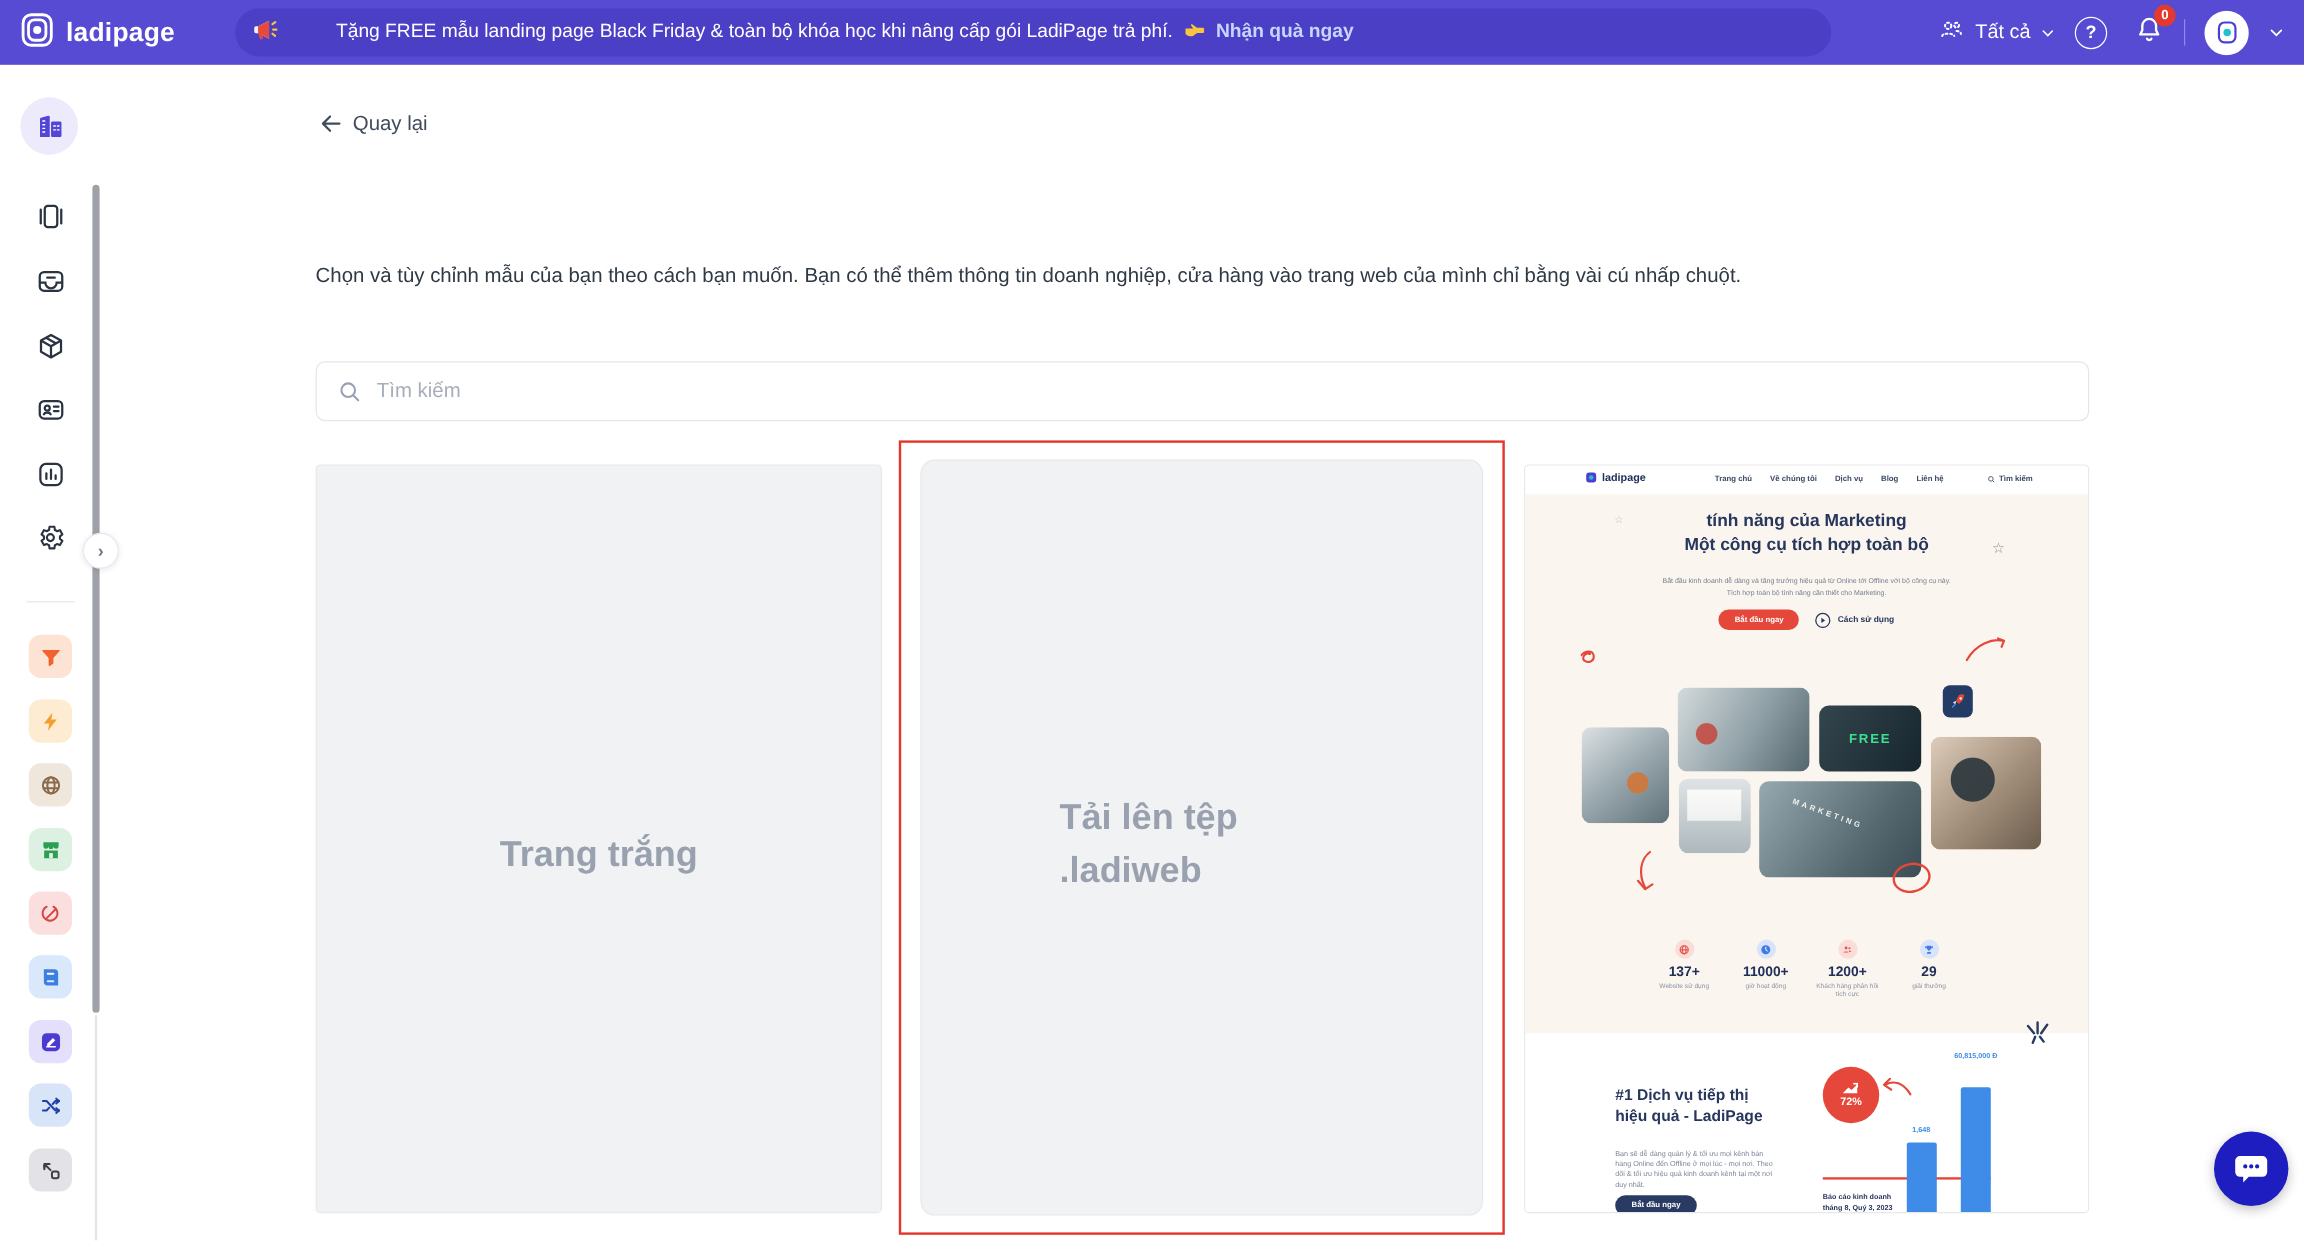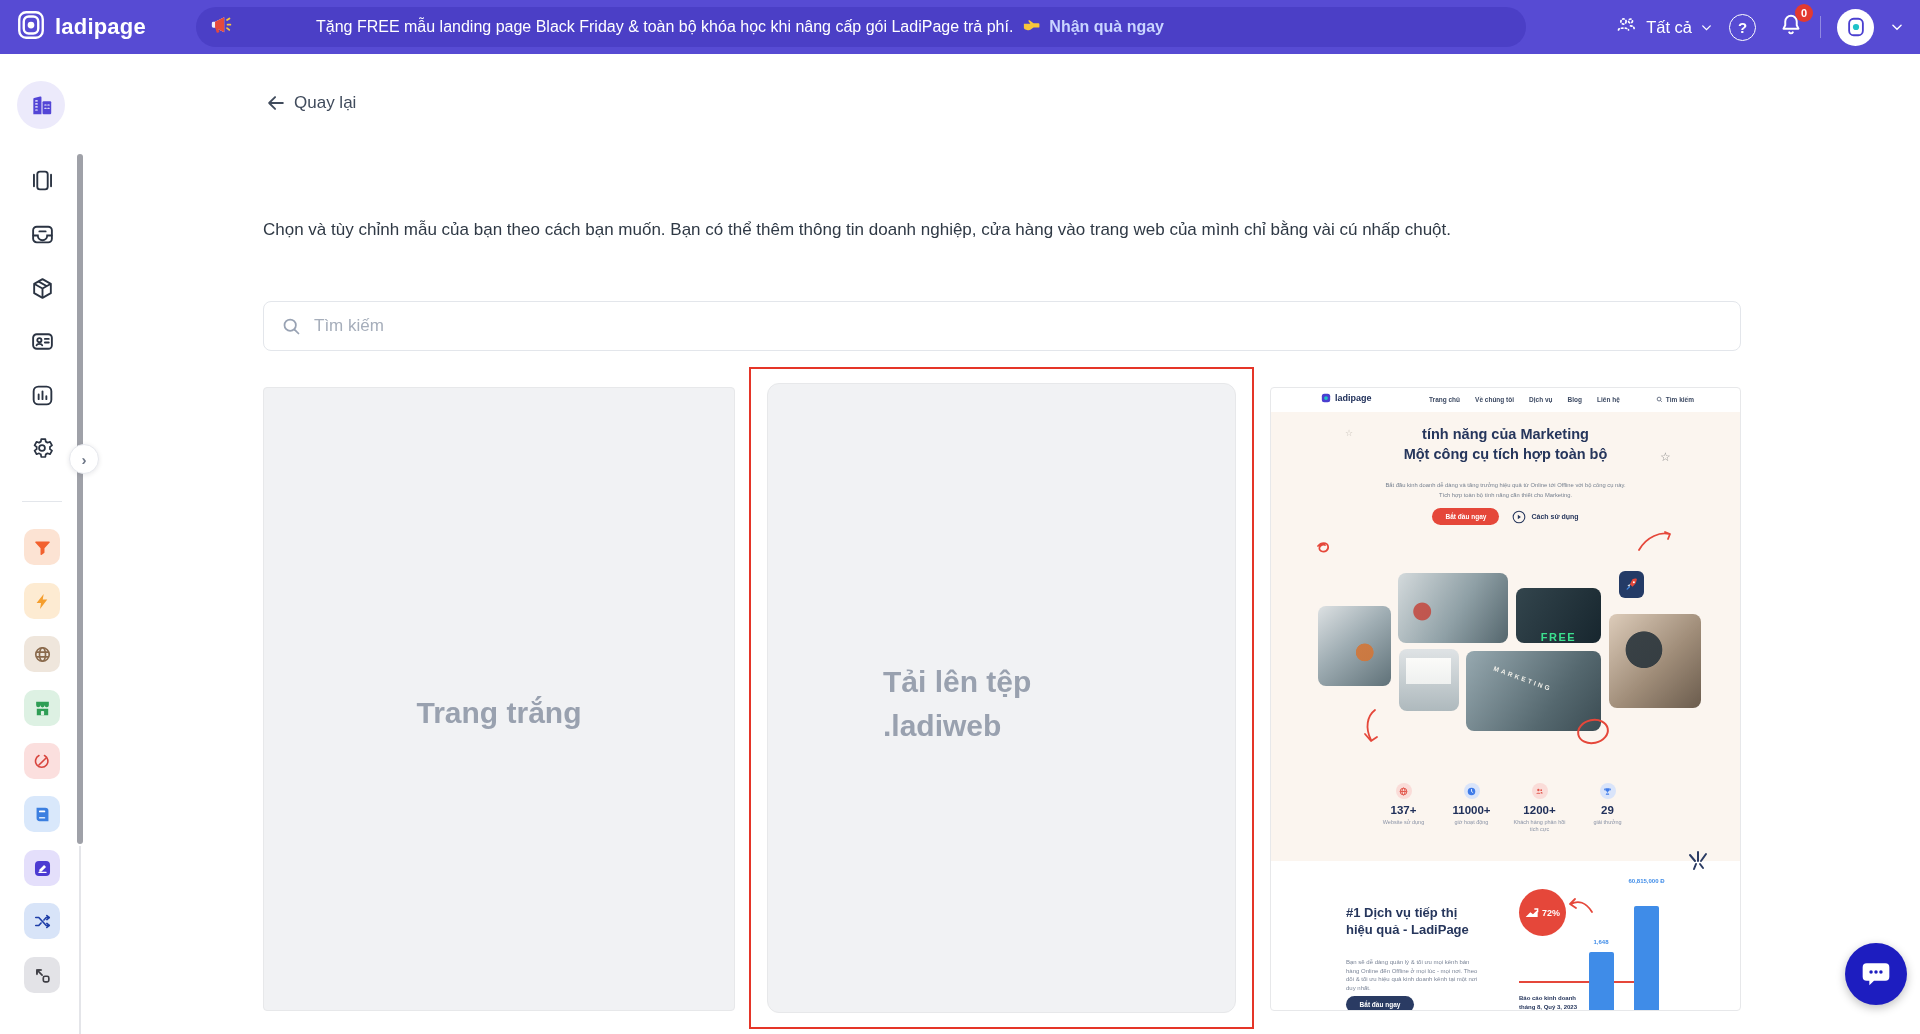--- a/index.html
+++ b/index.html
@@ -4,21 +4,21 @@
 <style>
   *{box-sizing:border-box;margin:0;padding:0}
   body{margin:0;font-family:"Liberation Sans","DejaVu Sans",sans-serif;background:#fff}
   .canvas{position:relative;width:1920px;height:1034px;background:#fff;overflow:hidden}
 
   
   .topbar{position:absolute;left:0;top:0;width:1920px;height:54px;background:#574BD3;z-index:30}
   .brand{position:absolute;left:16px;top:0;height:54px;display:flex;align-items:center;gap:9px;color:#fff;cursor:pointer}
   .brand-name{font-size:22px;font-weight:700;letter-spacing:.2px}
   .pill{position:absolute;left:196px;top:7px;width:1330px;height:40px;border-radius:20px;background:#4B3FC6;display:flex;align-items:center;padding-left:14px;color:#fff}
-  .pill-msg{display:flex;align-items:center;gap:9px;margin-left:84px;font-size:16px;white-space:nowrap}
+  .pill-msg{display:flex;align-items:center;gap:9px;margin-left:48px;font-size:16px;white-space:nowrap}
   .pill-cta{color:#C9D4FF;font-weight:700;cursor:pointer}
   .top-right{position:absolute;right:16px;top:0;height:54px;display:flex;align-items:center;gap:16px;color:#fff}
   .audience{display:flex;align-items:center;gap:8px;font-size:16.5px;cursor:pointer}
   .help-circle{width:27px;height:27px;border:1.8px solid #fff;border-radius:50%;font-size:15px;display:flex;align-items:center;justify-content:center;font-weight:700;cursor:pointer}
   .bell-wrap{position:relative;cursor:pointer;margin-left:6px}
   .badge{position:absolute;top:-8px;right:-9px;min-width:18px;height:18px;background:#E33A30;border-radius:9px;font-size:11px;font-weight:700;display:flex;align-items:center;justify-content:center;padding:0 4px}
   .vdiv{width:1px;height:22px;background:rgba(255,255,255,.35)}
   .avatar{width:37px;height:37px;border-radius:50%;background:#fff;display:flex;align-items:center;justify-content:center;border:2px solid rgba(255,255,255,.55);cursor:pointer}
 
   
@@ -54,21 +54,21 @@
   .pv-title{position:absolute;left:0;top:36px;width:100%;text-align:center;font-size:14.5px;line-height:20px;font-weight:700;color:#26365C}
   .pv-desc{position:absolute;left:0;top:92px;width:100%;text-align:center;font-size:5.8px;line-height:10px;color:#76808F}
   .pv-ctas{position:absolute;left:0;top:120px;width:100%;display:flex;justify-content:center;align-items:center;gap:13px}
   .pv-btn-red{width:67px;height:17px;border-radius:9px;background:#E5473A;color:#fff;font-size:6.5px;font-weight:700;display:flex;align-items:center;justify-content:center}
   .pv-play{display:flex;align-items:center;gap:5px;font-size:7px;font-weight:700;color:#26365C}
   .pv-star1{position:absolute;left:74px;top:40px;font-size:9px;color:#C9C3BB}
   .pv-star2{position:absolute;left:389px;top:62px;font-size:12px;color:#8E8E8C}
   .pv-photo{position:absolute;border-radius:8px;overflow:hidden}
   .p1{left:47px;top:218px;width:73px;height:80px;background:radial-gradient(circle at 64% 58%,rgba(210,118,56,.9) 0 13%,rgba(210,118,56,0) 14%),linear-gradient(140deg,#dde1e3,#9fadb3 45%,#5f7178)}
   .p2{left:127px;top:185px;width:110px;height:70px;background:radial-gradient(circle at 22% 55%,rgba(196,70,60,.85) 0 9%,rgba(196,70,60,0) 10%),linear-gradient(120deg,#d4dadc,#8fa0a6 55%,#54666d)}
-  .p3{left:245px;top:200px;width:85px;height:55px;background:linear-gradient(120deg,#33454d,#17262e);display:flex;align-items:flex-end;justify-content:center}
+  .p3{left:245px;top:200px;width:85px;height:55px;background:linear-gradient(120deg,#33454d,#17262e);display:flex;align-items:center;justify-content:center}
   .free-text{font-size:11px;font-weight:800;color:#3BE08E;letter-spacing:1.5px}
   .p4{left:128px;top:261px;width:60px;height:62px;background:linear-gradient(#fbfbf9,#eef0ef) no-repeat 7px 9px/45px 26px,linear-gradient(180deg,#dfe3e5,#aeb9bd)}
   .p5{left:195px;top:263px;width:135px;height:80px;background:linear-gradient(125deg,#97a9b0,#55686f 65%,#3b4c53)}
   .mk-text{position:absolute;left:26px;top:24px;font-size:6.5px;letter-spacing:2.5px;color:#F1F0EA;font-weight:700;transform:rotate(20deg)}
   .p6{left:338px;top:226px;width:92px;height:94px;background:radial-gradient(circle at 38% 38%,rgba(42,53,60,.9) 0 22%,rgba(42,53,60,0) 23%),linear-gradient(135deg,#ddccba,#a08d79 55%,#6b5c4d)}
   .rocket{position:absolute;left:348px;top:183px;width:25px;height:27px;background:#243B66;border-radius:6px;display:flex;align-items:center;justify-content:center}
   .doodle{position:absolute}
   .ellipse-d{left:306px;top:331px;width:32px;height:25px;border:2px solid #E5473A;border-radius:50%;transform:rotate(-12deg)}
   .pv-stats{position:absolute;left:0;top:395px;width:100%;display:flex;justify-content:center;gap:10px}
   .stat{width:58px;display:flex;flex-direction:column;align-items:center;text-align:center}
@@ -80,21 +80,21 @@
   .pv-h{position:absolute;left:75px;top:516px;font-size:13px;line-height:17px;font-weight:700;color:#26365C}
   .pv-body{position:absolute;left:75px;top:570px;width:132px;font-size:6px;line-height:8.6px;color:#7C8698}
   .pv-btn-navy{position:absolute;left:75px;top:608px;width:68px;height:17px;border-radius:9px;background:#2A3B63;color:#fff;font-size:6.5px;font-weight:700;display:flex;align-items:center;justify-content:center}
   .bar{position:absolute;width:25px;background:#3F8CE8;border-radius:2px 2px 0 0;z-index:2}
   .bar1{left:318px;top:564px;height:60px}
   .bar2{left:363px;top:518px;height:106px}
   .hline{position:absolute;left:248px;top:593px;width:140px;height:2px;background:#E5473A;z-index:1}
   .bar-lbl{position:absolute;font-size:6px;font-weight:700;color:#3F8CE8;text-align:center;z-index:3}
   .bl1{left:305px;top:551px;width:50px}
   .bl2{left:338px;top:490px;width:75px}
-  .circle72{position:absolute;left:248px;top:501px;width:47px;height:47px;border-radius:50%;background:#E5473A;display:flex;flex-direction:row;align-items:center;justify-content:center;gap:1px;z-index:3}
+  .circle72{position:absolute;left:248px;top:501px;width:47px;height:47px;border-radius:50%;background:#E5473A;display:flex;flex-direction:column;align-items:center;justify-content:center;gap:1px;z-index:3}
   .circle72 .pct{font-size:9px;font-weight:700;color:#fff}
   .chart-cap{position:absolute;left:248px;top:606px;font-size:6px;line-height:8.5px;font-weight:700;color:#26365C}
 
   
   .chat{position:absolute;left:1845px;top:943px;width:62px;height:62px;border-radius:50%;background:#1D1DC0;display:flex;align-items:center;justify-content:center;box-shadow:0 3px 10px rgba(0,0,0,.25);z-index:40;cursor:pointer}
 </style>
 </head>
 <body>
 
 <div class="canvas">

